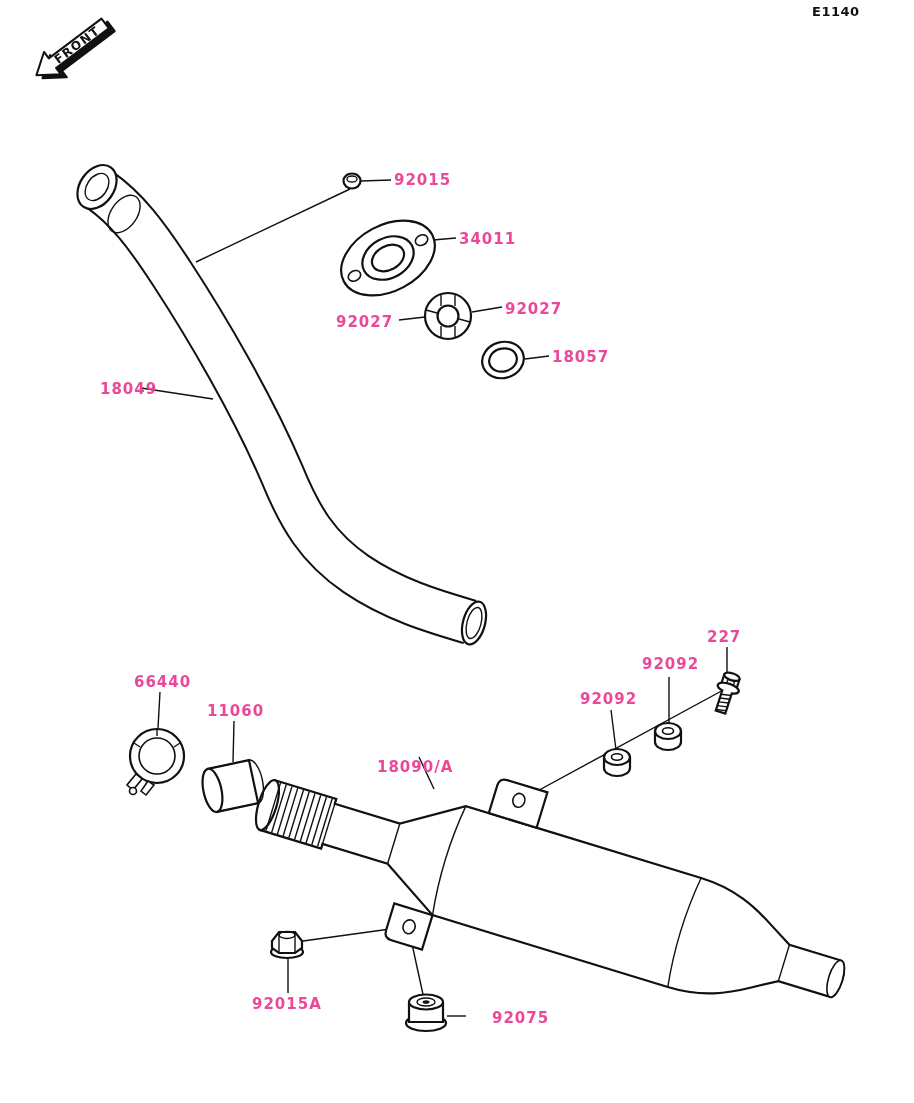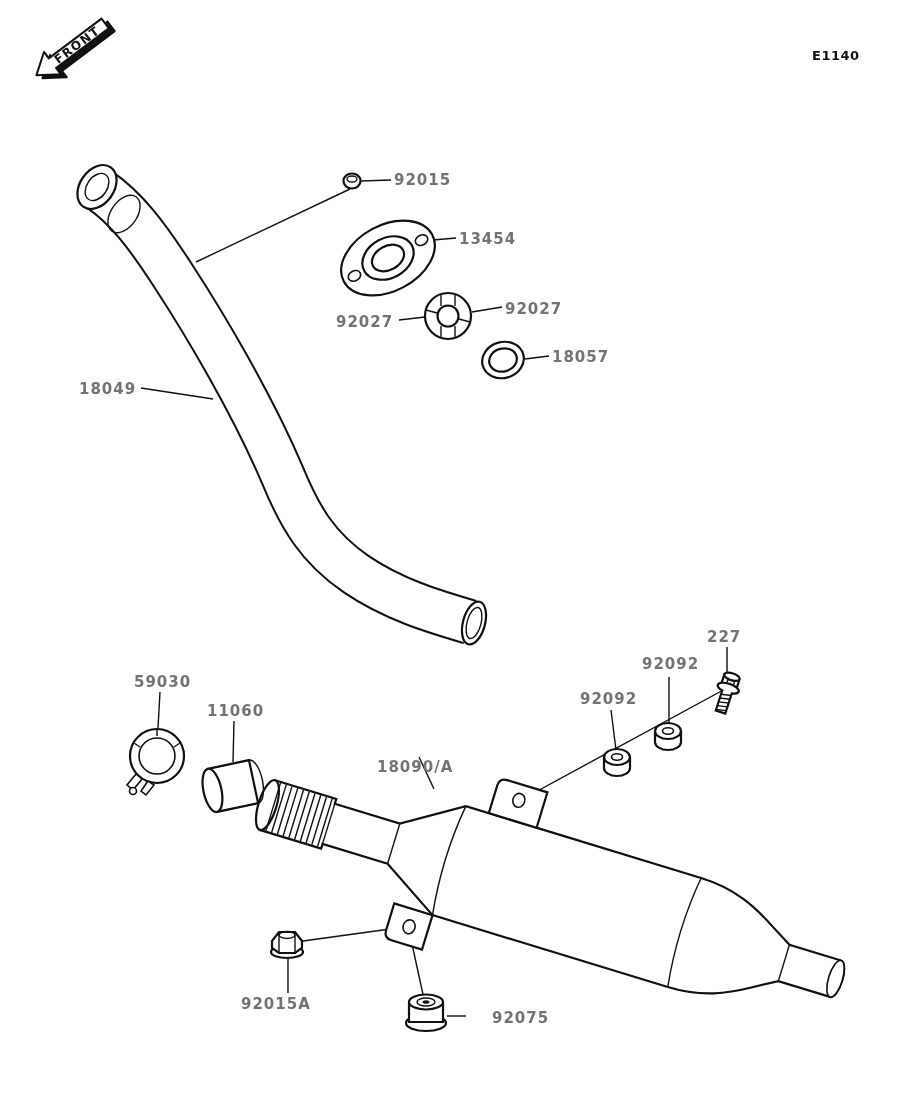--- a/index.html
+++ b/index.html
@@ -1,21 +1,21 @@
 <!DOCTYPE html>
 <html><head>
 <meta charset="utf-8">
 <style>
   * { margin:0; padding:0; box-sizing:border-box; }
   html,body { background:#fff; }
   body { width:914px; height:1103px; position:relative; font-family:"DejaVu Sans", sans-serif; }
   .canvas { position:absolute; left:0; top:0; width:914px; height:1103px; background:#ffffff; overflow:hidden; }
   svg { position:absolute; left:0; top:0; }
-  .part-label { position:absolute; font-size:15px; font-weight:bold; color:#737373; letter-spacing:1px; white-space:nowrap; }
-  .code-label { position:absolute; font-size:13px; font-weight:bold; color:#111; letter-spacing:0.5px;margin-top:44px; }
+  .part-label { position:absolute; font-size:15px; font-weight:bold; color:#ec4899; letter-spacing:1px; white-space:nowrap; }
+  .code-label { position:absolute; font-size:13px; font-weight:bold; color:#111; letter-spacing:0.5px; }
   .ln      { stroke:#111; stroke-width:1.4; fill:none; }
   .outline { stroke:#111; stroke-width:2.2; fill:#fff; }
   .outline-thin { stroke:#111; stroke-width:1.6; fill:#fff; }
   .detail  { stroke:#111; stroke-width:1.4; fill:none; }
 </style>
 </head>
 <body>
 
 <div class="canvas">
 
@@ -166,27 +166,27 @@
     <g transform="translate(28,64) rotate(-37)">
       <path d="M3,20 L23,6 L23,14 L89,14 L89,26 L23,26 L23,34 Z" fill="#111" stroke="#111" stroke-width="2" stroke-linejoin="round"></path>
       <path d="M0,14 L20,0 L20,8 L86,8 L86,20 L20,20 L20,28 Z" fill="#fff" stroke="#111" stroke-width="2" stroke-linejoin="round"></path>
       <text x="24" y="18.5" font-size="12" font-weight="bold" letter-spacing="1.5" fill="#111">FRONT</text>
     </g>
   </svg>
 
   <div class="code-label" style="left:812px; top:4px">E1140</div>
 
   <div class="part-label" style="left:394px; top:171px">92015</div>
-  <div class="part-label" style="left:459px; top:230px">13454</div>
+  <div class="part-label" style="left:459px; top:230px">34011</div>
   <div class="part-label" style="left:505px; top:300px">92027</div>
   <div class="part-label" style="left:336px; top:313px">92027</div>
   <div class="part-label" style="left:552px; top:348px">18057</div>
-  <div class="part-label" style="left:79px;  top:380px">18049</div>
+  <div class="part-label" style="left:100px;  top:380px">18049</div>
   <div class="part-label" style="left:707px; top:628px">227</div>
   <div class="part-label" style="left:642px; top:655px">92092</div>
   <div class="part-label" style="left:580px; top:690px">92092</div>
-  <div class="part-label" style="left:134px; top:673px">59030</div>
+  <div class="part-label" style="left:134px; top:673px">66440</div>
   <div class="part-label" style="left:207px; top:702px">11060</div>
   <div class="part-label" style="left:377px; top:758px">18090/A</div>
-  <div class="part-label" style="left:241px; top:995px">92015A</div>
+  <div class="part-label" style="left:252px; top:995px">92015A</div>
   <div class="part-label" style="left:492px; top:1009px">92075</div>
 
 </div>
 
 </body></html>

